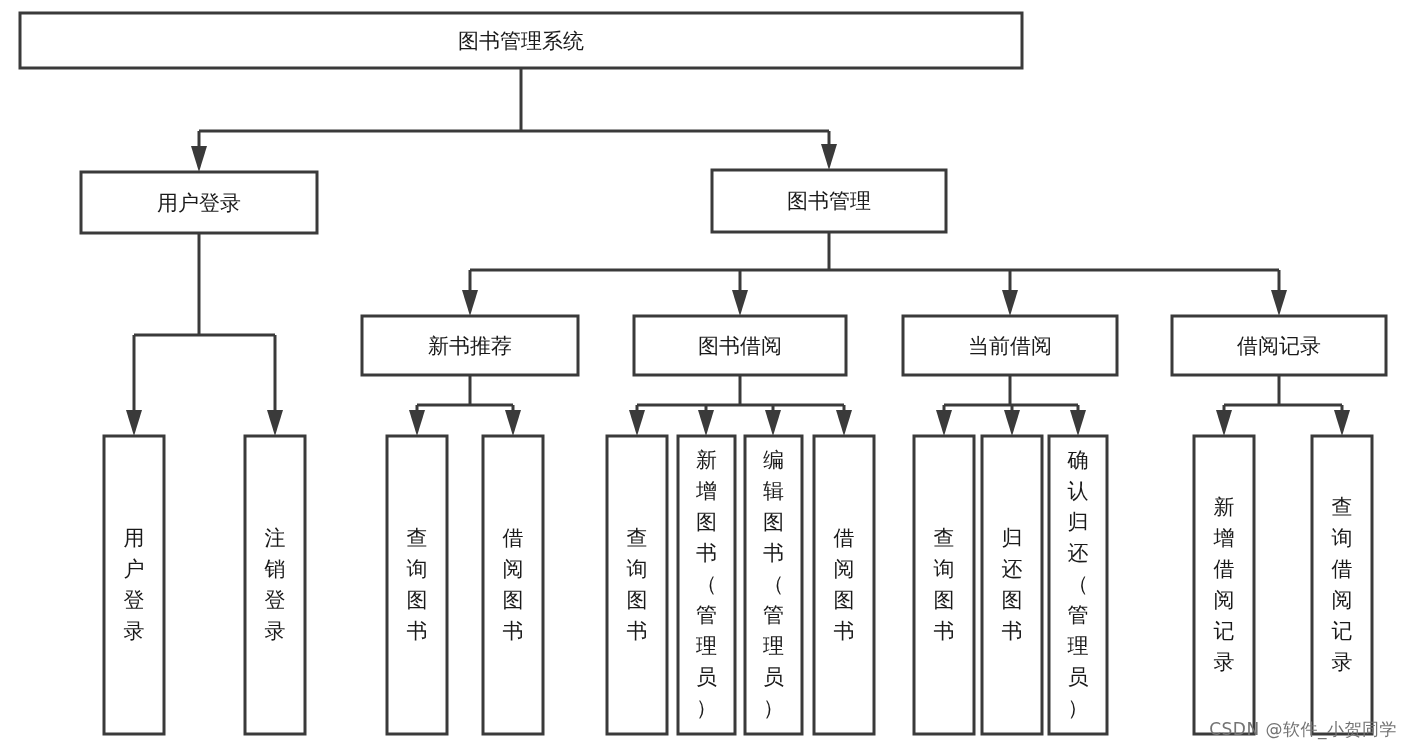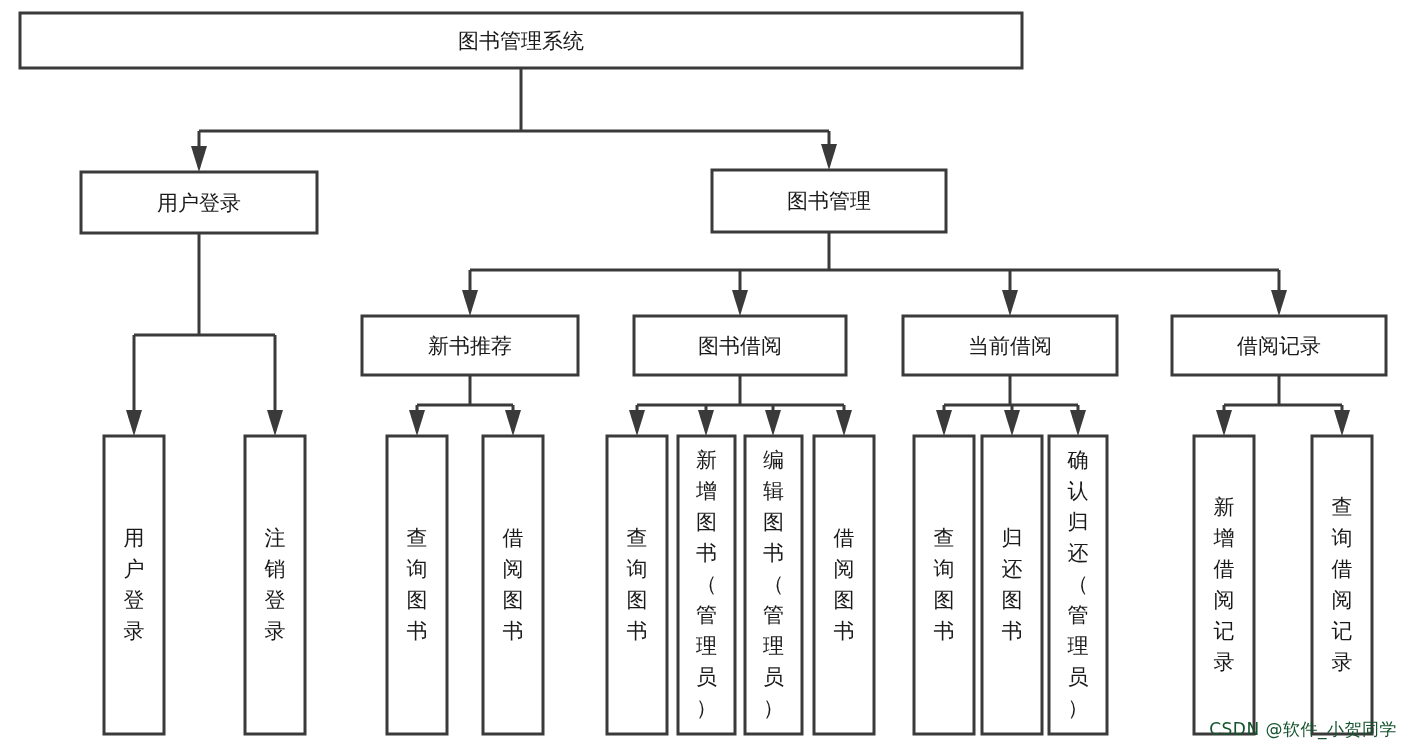--- a/index.html
+++ b/index.html
@@ -57,21 +57,21 @@
     fill: #1a1a1a;
     text-anchor: middle;
     dominant-baseline: middle;
   }
   .watermark {
     position: absolute;
     right: 8px;
     bottom: 6px;
     font-family: "DejaVu Sans", "Liberation Sans", sans-serif;
     font-size: 17px;
-    color: #14532d;
+    color: #737373;
     letter-spacing: 0.5px;
     white-space: nowrap;
     pointer-events: none;
   }
 </style>
 </head>
 <body>
 
 <div id="diagram-root">
   <svg class="diagram-canvas" viewBox="0 0 1405 747" xmlns="http://www.w3.org/2000/svg">

